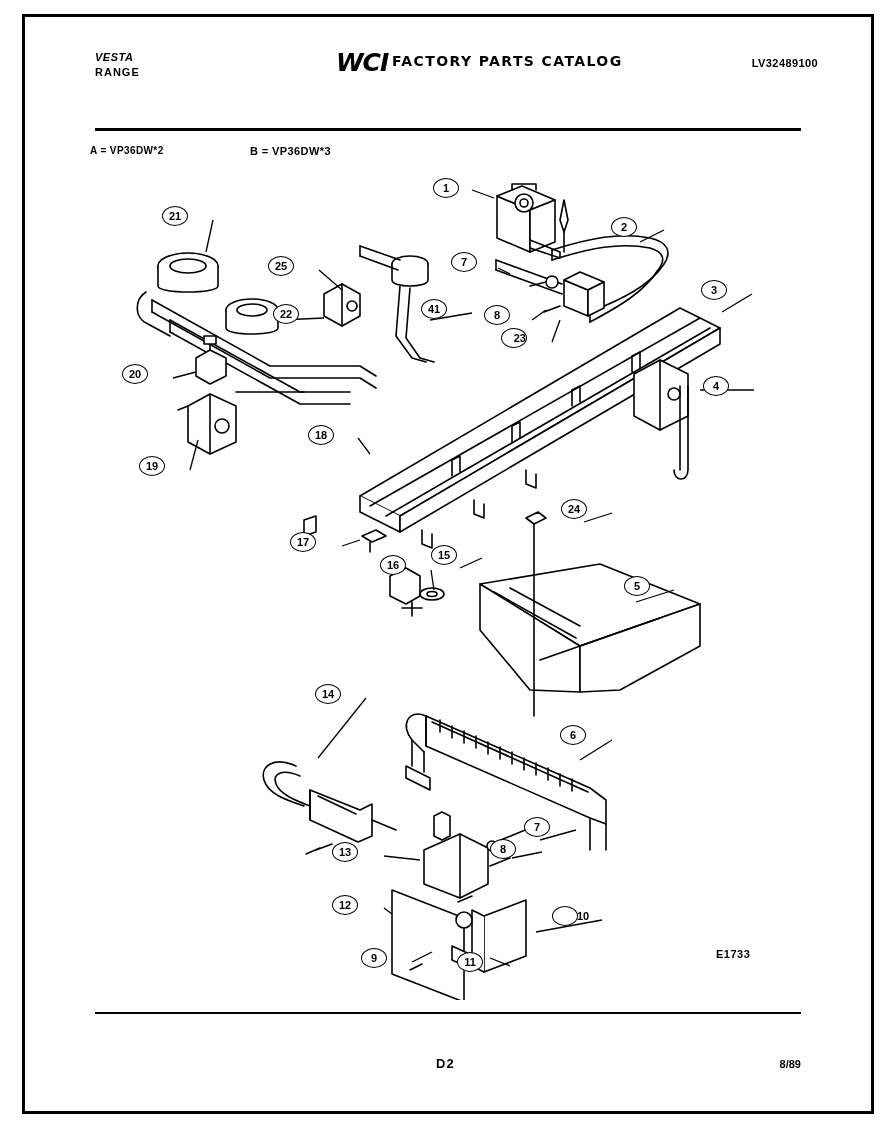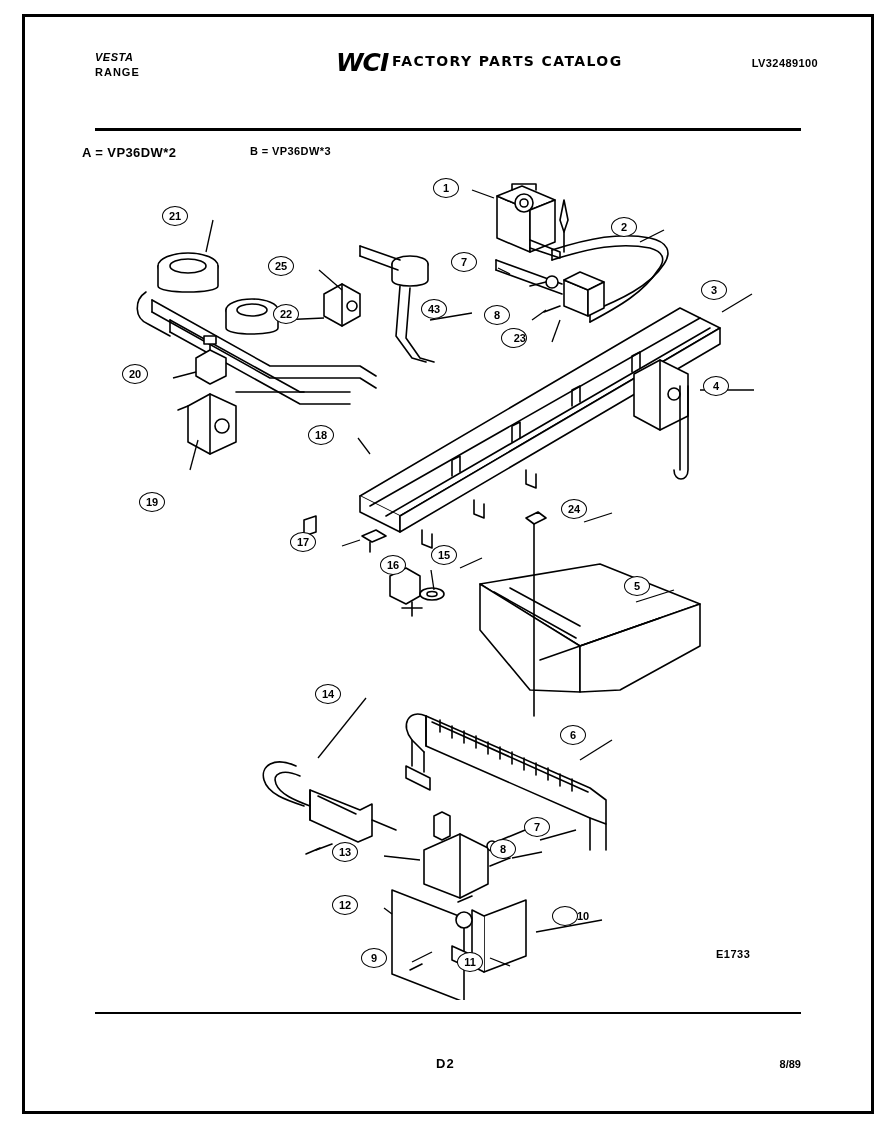--- a/index.html
+++ b/index.html
@@ -72,23 +72,23 @@
   .rule-top {
     position: absolute;
     left: 95px;
     top: 128px;
     width: 706px;
     height: 3px;
     background: #000;
   }
   .legend-a {
     position: absolute;
-    left: 82px;
+    left: 90px;
     top: 145px;
-    font-size: 13px;
+    font-size: 10px;
     font-weight: bold;
     letter-spacing: 0.4px;
   }
   .legend-b {
     position: absolute;
     left: 250px;
     top: 145px;
     font-size: 11px;
     font-weight: bold;
     letter-spacing: 0.4px;
@@ -408,28 +408,28 @@
         <div class="callout" style="left: 301px; top: 788px;">9</div>
         <div class="callout" style="left: 492px; top: 746px; padding-left: 24px;">10</div>
         <div class="callout" style="left: 397px; top: 792px;">11</div>
         <div class="callout" style="left: 272px; top: 735px;">12</div>
         <div class="callout" style="left: 272px; top: 682px;">13</div>
         <div class="callout" style="left: 255px; top: 524px;">14</div>
         <div class="callout" style="left: 371px; top: 385px;">15</div>
         <div class="callout" style="left: 320px; top: 395px;">16</div>
         <div class="callout" style="left: 230px; top: 372px;">17</div>
         <div class="callout" style="left: 248px; top: 265px;">18</div>
-        <div class="callout" style="left: 79px; top: 296px; margin-top: 36px;">19</div>
+        <div class="callout" style="left: 79px; top: 296px;">19</div>
         <div class="callout" style="left: 62px; top: 204px;">20</div>
         <div class="callout" style="left: 102px; top: 46px;">21</div>
         <div class="callout" style="left: 213px; top: 144px;">22</div>
         <div class="callout" style="left: 441px; top: 168px; text-align: right;">23</div>
         <div class="callout" style="left: 501px; top: 339px;">24</div>
         <div class="callout" style="left: 208px; top: 96px;">25</div>
-        <div class="callout" style="left: 361px; top: 139px;">43</div>
+        <div class="callout" style="left: 361px; top: 139px;">41</div>
       </div>
   </div>
 
   <div class="rule-bottom"></div>
   <div class="fig-code">E1733</div>
   <div class="page-code">D2</div>
   <div class="date-code">8/89</div>
 </div>
 
 </body></html>

